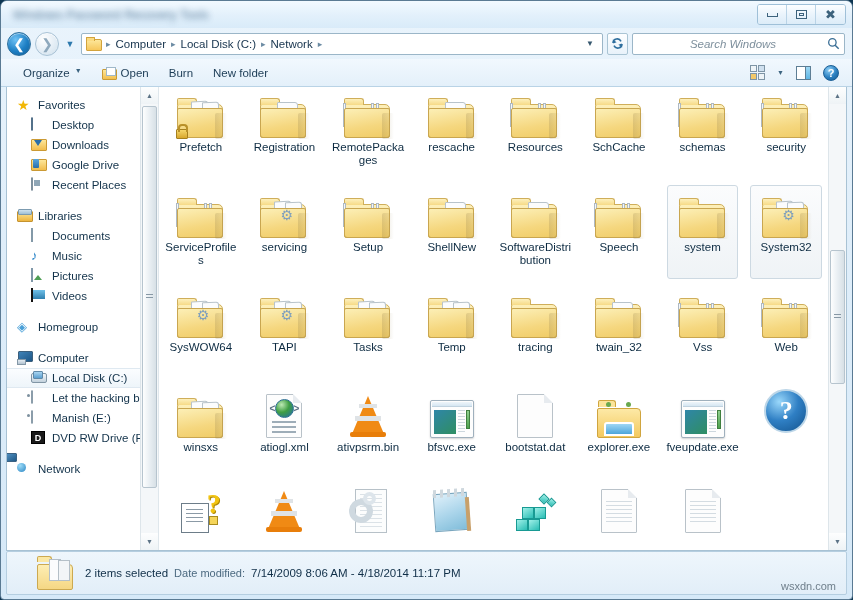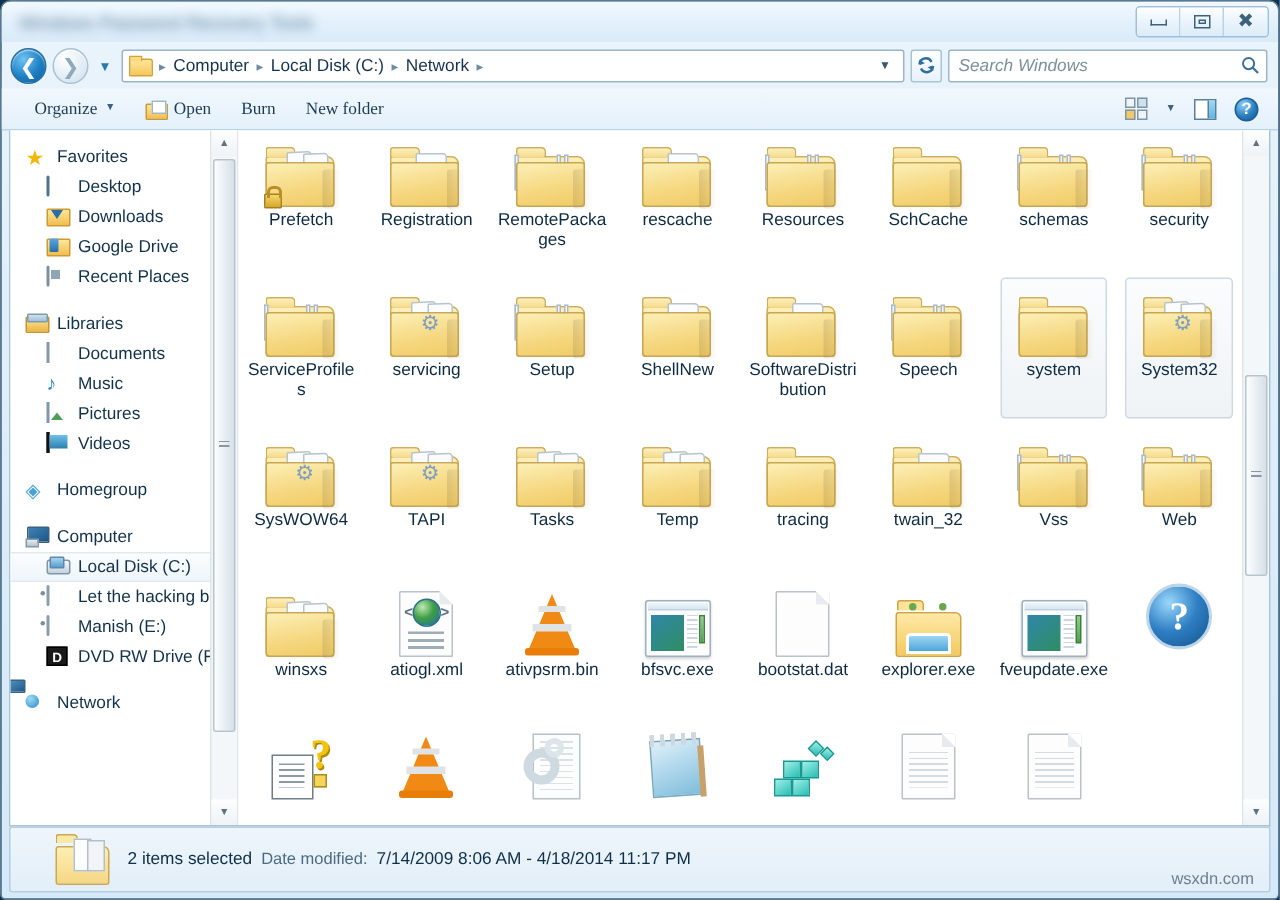--- a/index.html
+++ b/index.html
@@ -102,37 +102,36 @@
     display:flex;align-items:center;justify-content:center;
     color:#2f6f9e; font-size: 11px; cursor:pointer;
   }
   .searchbox {
     flex: 0 0 213px; height: 22px; display: flex; align-items: center;
     background:#fff; border:1px solid #9bb6c8; border-radius:2px; padding: 0 4px 0 6px;
   }
   .searchbox input {
     flex: 1 1 auto; border: none; outline: none;
     font-family:"Liberation Sans",sans-serif; font-size: 11.5px;
-    color:#12334d; font-style: italic; background: transparent; min-width:0;
+    color:#12334d; font-style: italic; background: transparent; min-width:0;text-align:center;
   }
   .searchbox input::placeholder { color:#7d8f9c; font-style: italic; }
   .search-icon { width:13px; height:13px; flex:0 0 auto; color:#3b6f96; }
 
   
   .toolbar {
     flex: 0 0 28px; display: flex; align-items: center;
     padding: 0 7px 0 12px; gap: 0;
     background: linear-gradient(180deg,#f1f8fe 0%, #e4f0fa 100%);
     border-bottom: 1px solid #b9d3e6;
   }
   .tb-item {
     font-size: 11.5px; color:#1c3c56; padding: 3px 10px;
     display:flex; gap:5px; cursor:pointer; border-radius:2px;
     white-space:nowrap;
-    font-family:Liberation Serif, serif;
   }
   .tb-caret { font-size: 7px; color:#3c6480; }
   .tb-open-ico { width:14px;height:12px;position:relative;flex:0 0 auto; }
   .tb-open-ico::before{content:"";position:absolute;left:0;top:2px;width:13px;height:9px;
     background:linear-gradient(180deg,#fde79a,#f3bf4e);border:1px solid #c99b36;border-radius:1px;}
   .tb-open-ico::after{content:"";position:absolute;left:4px;top:0;width:8px;height:7px;
     background:#fff;border:1px solid #9fb8c9;}
   .tb-spacer{flex:1 1 auto;}
   .tb-right{display:flex;align-items:center;gap:0;}
   .tb-rbtn{padding:3px 6px;display:flex;align-items:center;cursor:pointer;}

